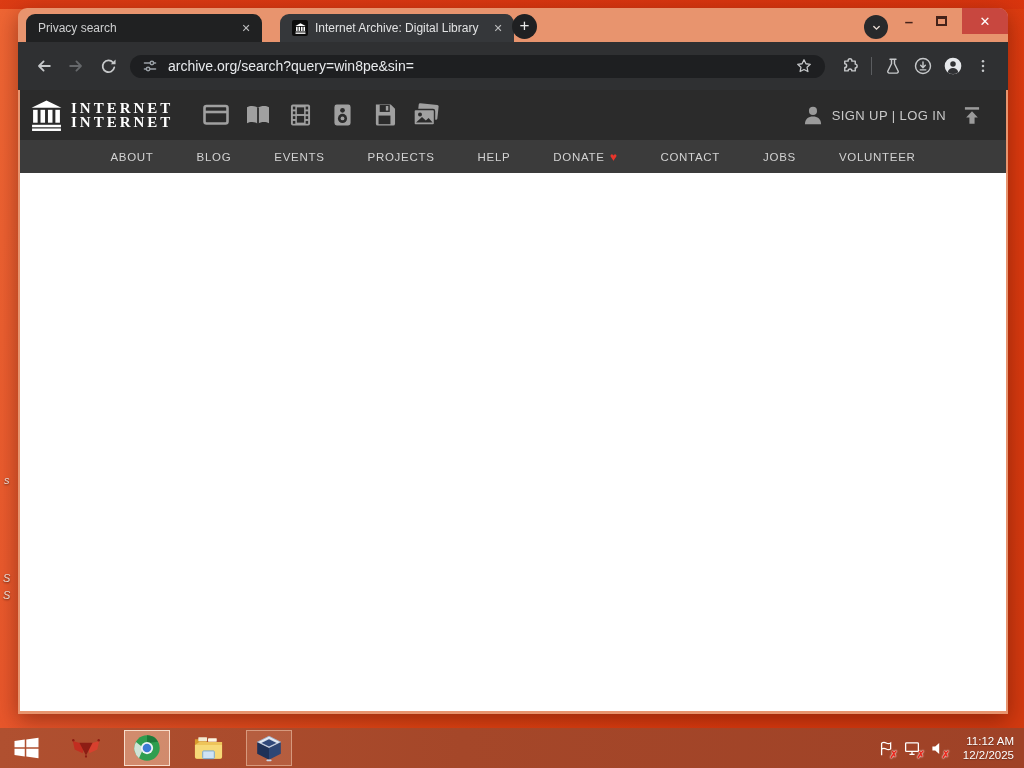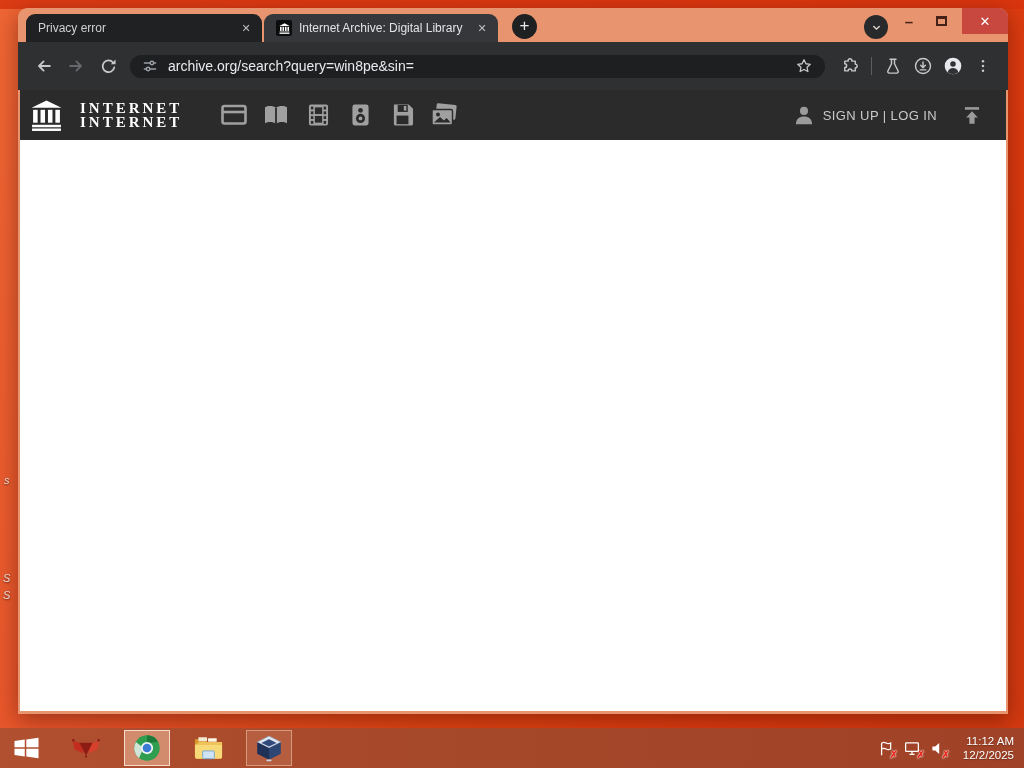--- a/index.html
+++ b/index.html
@@ -19,21 +19,21 @@
     position:absolute; left:18px; top:8px; width:990px; height:706px;
     background:#e8946e; border-radius:9px 9px 0 0;
     box-shadow:0 6px 22px rgba(60,10,0,.45);
   }
   .tabstrip { position:relative; height:34px; }
   .tab {
     position:absolute; bottom:0; height:28px; display:flex; align-items:center;
     border-radius:9px 9px 0 0; padding:0 8px 0 12px; font-size:12px; cursor:pointer;
   }
   .tab-inactive { left:8px; width:236px; background:#202122; color:#cfd0d1; }
-  .tab-active   { left:246px; width:234px; background:#35373a; color:#e2e3e4; }
+  .tab-active   { left:262px; width:234px; background:#35373a; color:#e2e3e4; }
   .tab-title { flex:1; white-space:nowrap; overflow:hidden; text-overflow:ellipsis; }
   .tab-close { width:16px; height:16px; border-radius:8px; display:flex; align-items:center; justify-content:center;
                font-size:11px; color:#bdbebf; margin-left:6px; }
   .favicon { width:16px; height:16px; background:#0c0c0c; border-radius:2px; margin-right:7px;
              display:flex; align-items:center; justify-content:center; flex:none; }
   .newtab-btn { position:absolute; left:494px; bottom:3px; width:25px; height:25px; border-radius:50%;
                 background:#1f2022; color:#e8e8e8; font-size:17px; line-height:23px; text-align:center; cursor:pointer; }
   .tab-search-btn { position:absolute; right:120px; top:7px; width:24px; height:24px; border-radius:50%;
                     background:#28292b; display:flex; align-items:center; justify-content:center; }
   .cap-btn { position:absolute; top:0; height:26px; display:flex; align-items:center; justify-content:center; }
@@ -47,21 +47,21 @@
   .nav-btn { width:32px; height:32px; display:flex; align-items:center; justify-content:center; border-radius:16px; flex:none; }
   .omnibox { flex:1; height:23px; background:#1e1f21; border-radius:17px; margin:0 10px 0 6px;
              display:flex; align-items:center; padding:0 12px; min-width:0; }
   .omni-url { color:#e8eaed; font-size:14px; margin-left:10px; white-space:nowrap; overflow:hidden; flex:1; }
   .tb-right { display:flex; align-items:center; flex:none; }
   .tb-icon { width:30px; height:30px; display:flex; align-items:center; justify-content:center; flex:none; }
   .tb-div { width:1px; height:18px; background:#5b5d60; margin:0 6px; }
 
   
   .page { position:absolute; left:2px; right:2px; top:82px; bottom:3px; background:#fff; overflow:hidden; }
-  .ia-header { height:50px; background:#2b2b2b; display:flex; align-items:center; padding:0 10px;gap:9px; }
+  .ia-header { height:50px; background:#2b2b2b; display:flex; align-items:center; padding:0 10px; }
   .ia-brand { color:#fff; font-family:"Liberation Serif", serif; font-weight:bold; font-size:15px;
               line-height:14px; letter-spacing:3px; margin-left:8px; white-space:nowrap; }
   .media-icons { display:flex; align-items:center; gap:16px; margin-left:30px; }
   .media-icons > span { display:flex; align-items:center; justify-content:center; width:26px; height:26px; cursor:pointer; }
   .ia-spacer { flex:1; }
   .ia-account { display:flex; align-items:center; gap:8px; color:#c9c9c9; font-size:13px; letter-spacing:.4px; }
   .ia-upload { margin:0 14px 0 16px; display:flex; cursor:pointer; }
   .ia-search { width:133px; height:27px; background:#fff; border-radius:5px; display:flex; align-items:center;
                padding:0 6px; margin-right:8px; }
   .ia-search input { border:none; outline:none; width:100%; font-size:13px; color:#333; margin-left:5px;
@@ -93,21 +93,21 @@
 <div class="desktop">
 
   <div class="desk-frag" style="left:4px; top:474px;">s</div>
   <div class="desk-frag" style="left:3px; top:572px;">S</div>
   <div class="desk-frag" style="left:3px; top:589px;">S</div>
 
   <div class="window">
 
     <div class="tabstrip">
       <div class="tab tab-inactive">
-        <span class="tab-title">Privacy error</span>
+        <span class="tab-title">Privacy search</span>
         <span class="tab-close">✕</span>
       </div>
       <div class="tab tab-active">
         <span class="favicon">
           <svg width="11" height="11" viewBox="0 0 32 32" fill="#fff">
               <polygon points="16,1 31,9 1,9"></polygon>
               <rect x="3" y="11" width="4.6" height="12"></rect>
               <rect x="10.2" y="11" width="4.6" height="12"></rect>
               <rect x="17.4" y="11" width="4.6" height="12"></rect>
               <rect x="24.6" y="11" width="4.6" height="12"></rect>
@@ -291,20 +291,34 @@
 
         <span class="ia-upload">
           <svg width="20" height="19" viewBox="0 0 24 22" fill="#9b9b9b">
               <rect x="3.5" y="1" width="17" height="3"></rect>
               <path d="M12 6 L19 13.4 H15.1 V21 H8.9 V13.4 H5 Z"></path>
             </svg>
         </span>
 
       </div>
 
+      <div class="ia-nav">
+        <span class="nav-item">ABOUT</span>
+        <span class="nav-item">BLOG</span>
+        <span class="nav-item">EVENTS</span>
+        <span class="nav-item">PROJECTS</span>
+        <span class="nav-item">HELP</span>
+        <span class="nav-item">
+            <span>DONATE</span>
+            <span class="heart">♥</span>
+          </span>
+        <span class="nav-item">CONTACT</span>
+        <span class="nav-item">JOBS</span>
+        <span class="nav-item">VOLUNTEER</span>
+      </div>
 
       <div style="height:537px; background:#fff;"></div>
     </div>
   </div>
 
   <div class="taskbar">
     <div class="tb-item start">
       <svg width="27" height="24" viewBox="0 0 24 22" fill="#fff">
           <path d="M1 4.6 L10.4 3.3 V10.3 H1 Z"></path>
           <path d="M11.8 3.1 L23 1.6 V10.3 H11.8 Z"></path>

